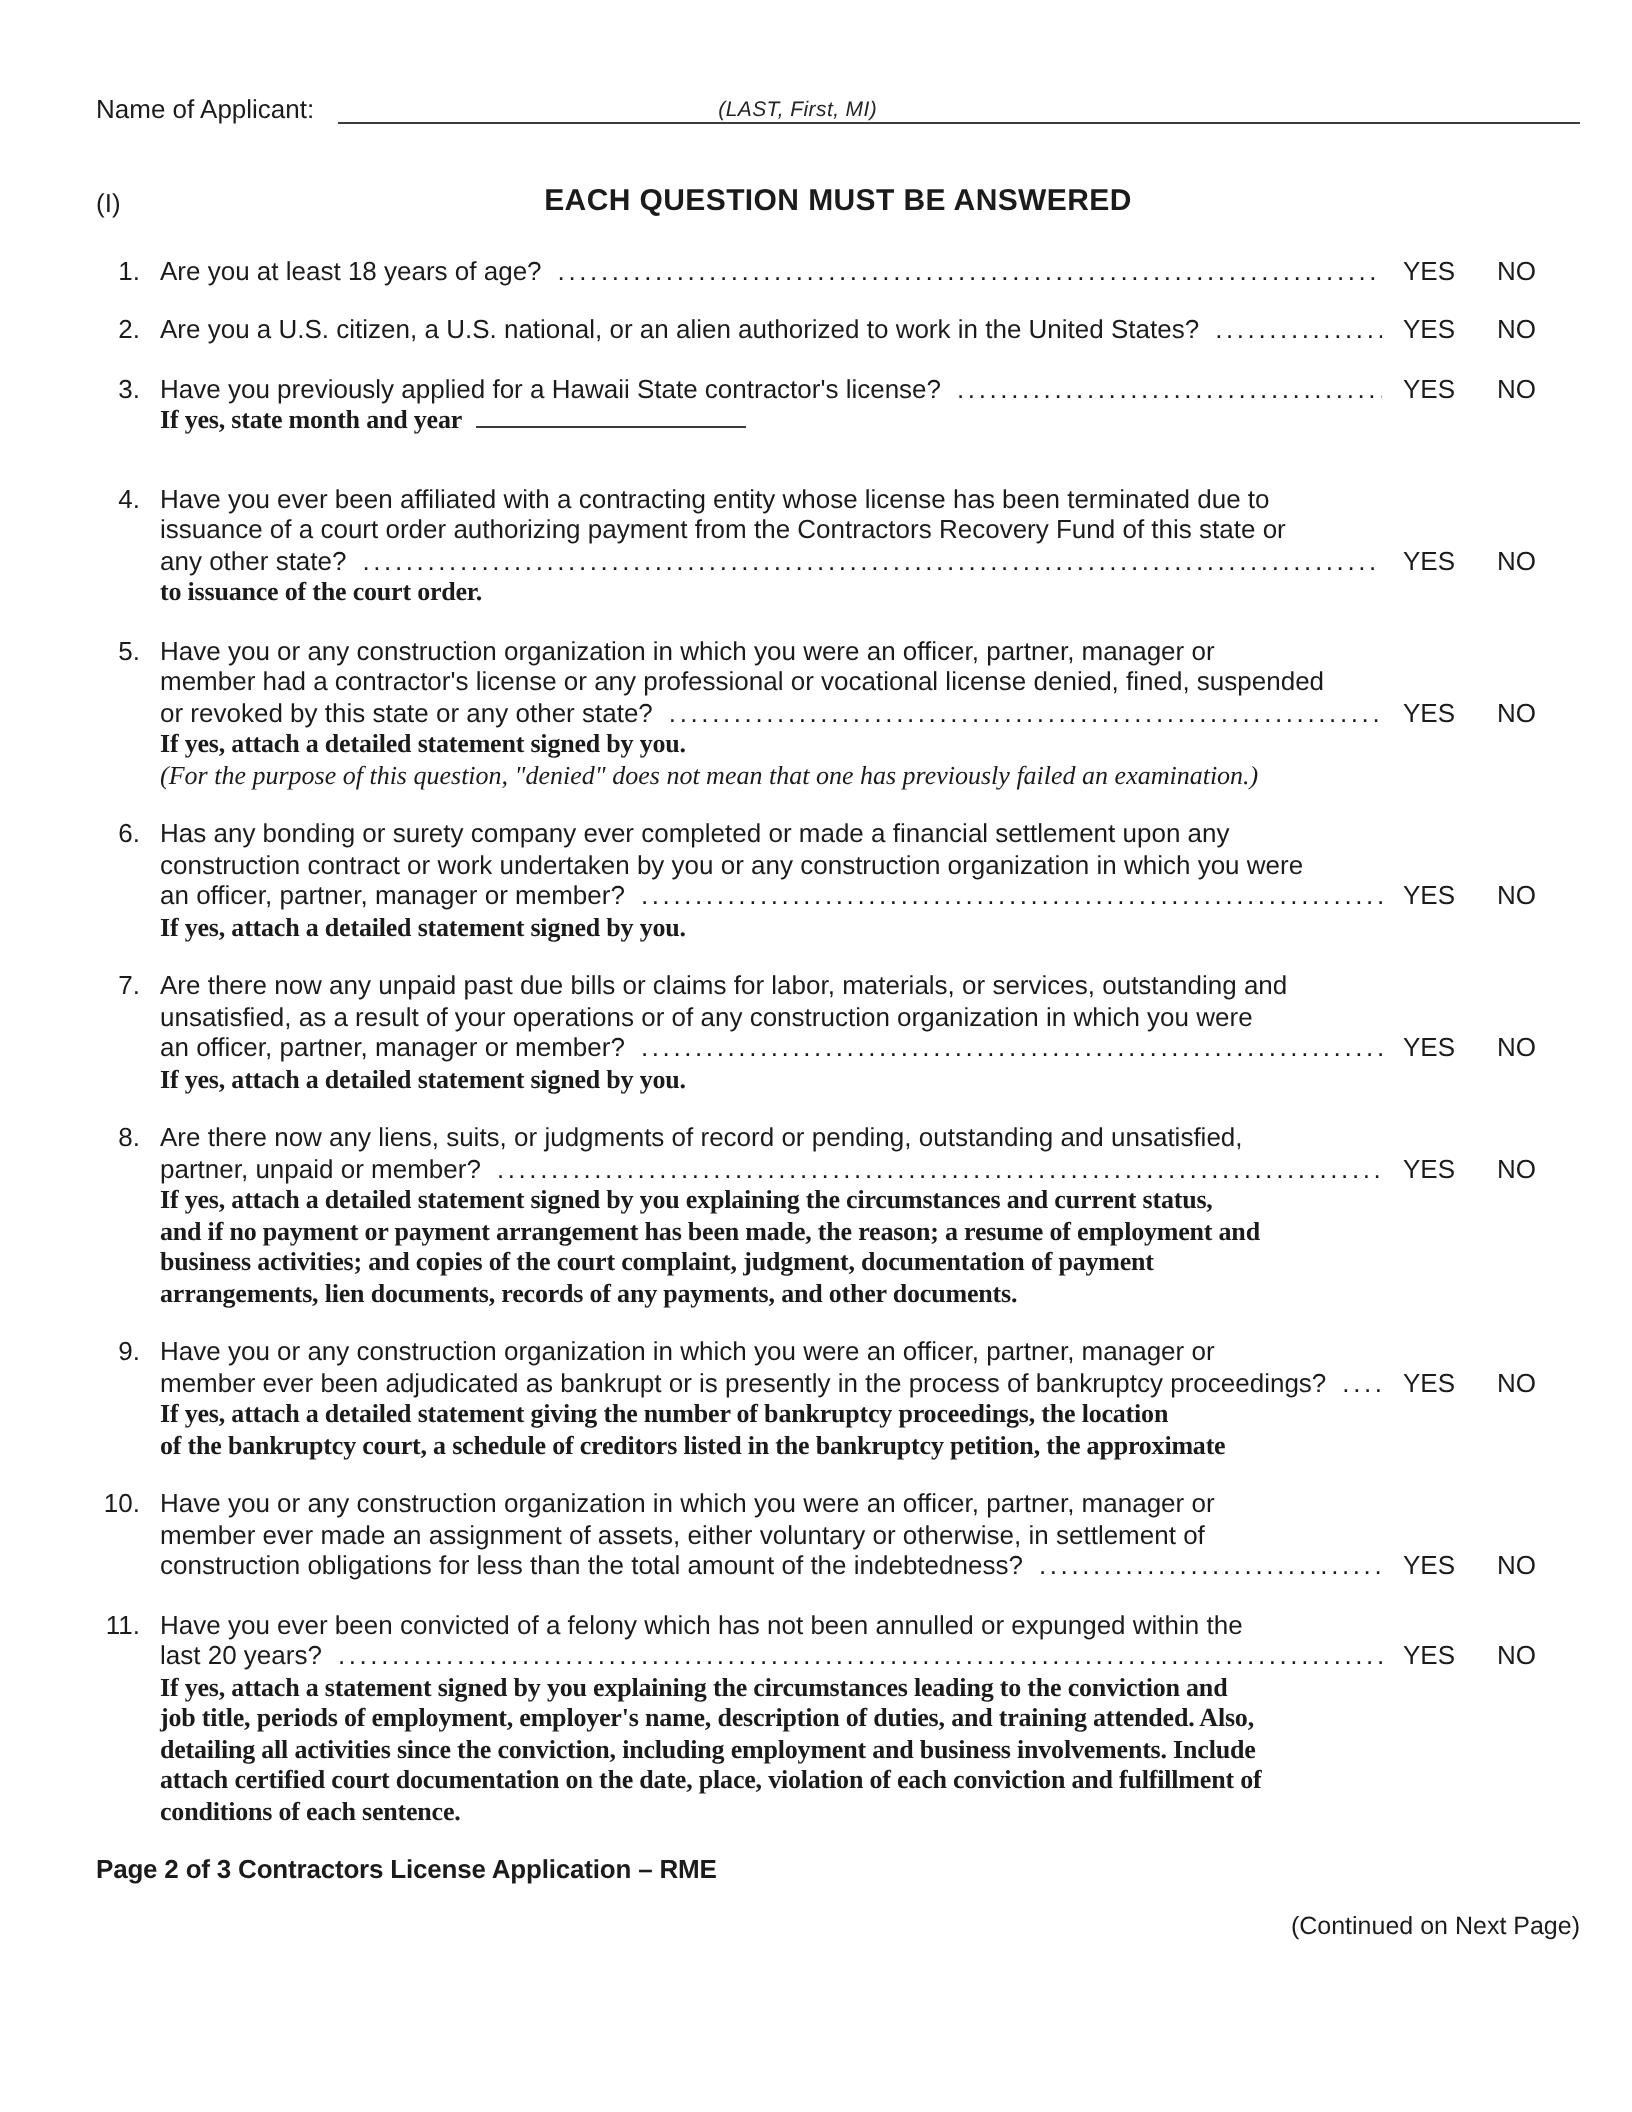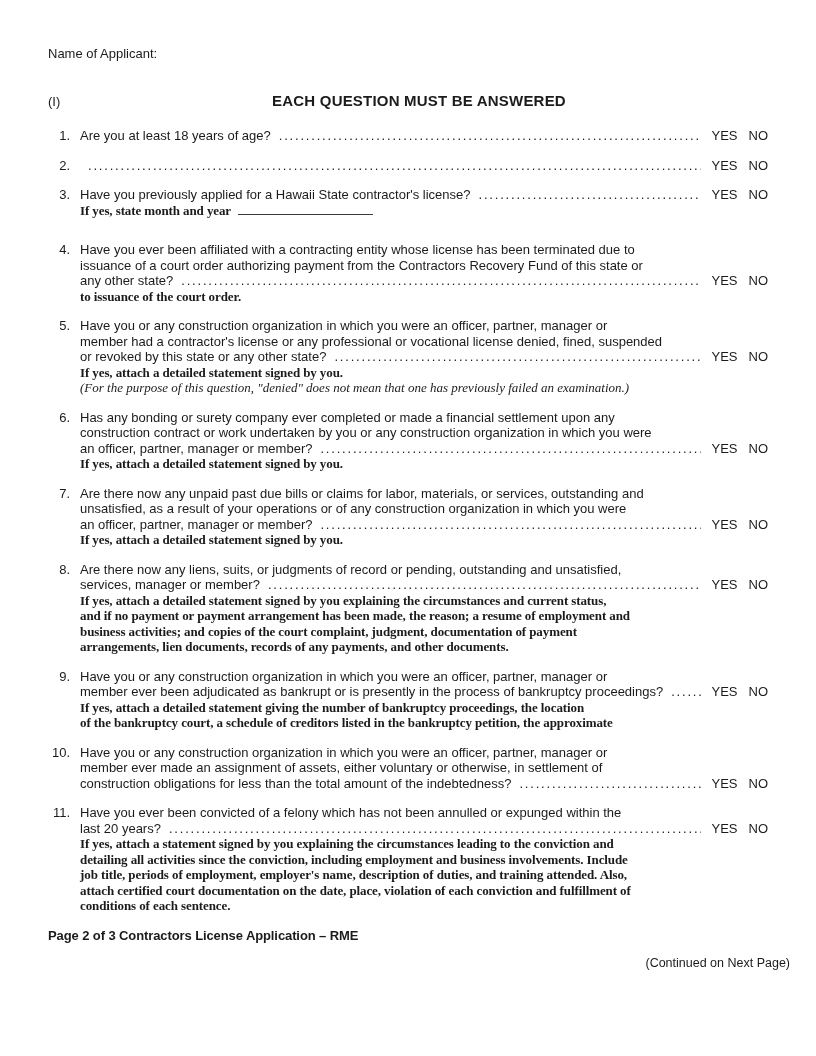--- a/index.html
+++ b/index.html
@@ -24,35 +24,38 @@
   .q.gap-lg{margin-bottom:24px;}
   .qnum{width:22px;flex:none;text-align:right;padding-right:10px;}
   .qbody{flex:1;min-width:0;}
   .qtextline{white-space:nowrap;}
   .qline{display:flex;align-items:baseline;padding-right:22px;}
   .qtext{flex:none;white-space:nowrap;text-align:center;}
   .dots{flex:1;min-width:0;overflow:hidden;white-space:nowrap;margin-left:8px;letter-spacing:1.8px;color:#1b1b1b;}
   .dots::after{content:"................................................................................................................................................................................";}
   .ans{flex:none;}
   .ans-yes{margin-left:10px;}
-  .ans-no{margin-left:11px;text-align:center;}
+  .ans-no{margin-left:21px;text-align:center;}
   .note{font-weight:bold;white-space:nowrap;letter-spacing:-0.1px;font-family:Liberation Serif, serif;}
   .note.italic{font-weight:normal;font-style:italic;letter-spacing:0;}
   .month-line{display:inline-block;width:135px;border-bottom:1.5px solid #3c3c3c;height:11px;margin-left:7px;}
   
   .footer{margin-top:4px;font-weight:bold;letter-spacing:-0.1px;}
   .continued{margin-top:13px;text-align:right;font-size:12.5px;}
 </style>
 </head>
 <body>
 
 <div class="page">
 
   <div class="name-row">
     <span class="name-label">Name of Applicant:</span>
+    <span class="name-line-wrap">
+      <span class="name-hint">(LAST, First, MI)</span>
+    </span>
   </div>
 
   <div class="title-row">
     <span class="section-label">(I)</span>
     <span class="title">EACH QUESTION MUST BE ANSWERED</span>
   </div>
 
   <div class="questions">
       <div class="q">
     <div class="qnum">1.</div>
@@ -62,20 +65,21 @@
         <span class="dots"></span>
         <span class="ans ans-yes">YES</span>
         <span class="ans ans-no">NO</span>
       </div>
     </div>
   </div>
       <div class="q">
     <div class="qnum">2.</div>
     <div class="qbody">
       <div class="qline">
+        <span class="qtext">Are you a U.S. citizen, a U.S. national, or an alien authorized to work in the United States?</span>
         <span class="dots"></span>
         <span class="ans ans-yes">YES</span>
         <span class="ans ans-no">NO</span>
       </div>
     </div>
   </div>
       <div class="q gap-lg">
     <div class="qnum">3.</div>
     <div class="qbody">
       <div class="qline">
@@ -142,21 +146,21 @@
         <span class="ans ans-no">NO</span>
       </div>
     <div class="note">If yes, attach a detailed statement signed by you.</div>
         </div>
   </div>
       <div class="q">
     <div class="qnum">8.</div>
     <div class="qbody">
       <div class="qtextline">Are there now any liens, suits, or judgments of record or pending, outstanding and unsatisfied,</div>
           <div class="qline">
-        <span class="qtext">services, manager or member?</span>
+        <span class="qtext">partner, unpaid or member?</span>
         <span class="dots"></span>
         <span class="ans ans-yes">YES</span>
         <span class="ans ans-no">NO</span>
       </div>
     <div class="note">If yes, attach a detailed statement signed by you explaining the circumstances and current status,</div>
           <div class="note">and if no payment or payment arrangement has been made, the reason; a resume of employment and</div>
           <div class="note">business activities; and copies of the court complaint, judgment, documentation of payment</div>
           <div class="note">arrangements, lien documents, records of any payments, and other documents.</div>
         </div>
   </div>
@@ -191,22 +195,22 @@
     <div class="qnum">11.</div>
     <div class="qbody">
       <div class="qtextline">Have you ever been convicted of a felony which has not been annulled or expunged within the</div>
           <div class="qline">
         <span class="qtext">last 20 years?</span>
         <span class="dots"></span>
         <span class="ans ans-yes">YES</span>
         <span class="ans ans-no">NO</span>
       </div>
     <div class="note">If yes, attach a statement signed by you explaining the circumstances leading to the conviction and</div>
+          <div class="note">job title, periods of employment, employer's name, description of duties, and training attended. Also,</div>
           <div class="note">detailing all activities since the conviction, including employment and business involvements. Include</div>
-          <div class="note">job title, periods of employment, employer's name, description of duties, and training attended. Also,</div>
           <div class="note">attach certified court documentation on the date, place, violation of each conviction and fulfillment of</div>
           <div class="note">conditions of each sentence.</div>
         </div>
   </div>
     </div>
 
   <div class="footer">Page 2 of 3 Contractors License Application – RME</div>
   <div class="continued">(Continued on Next Page)</div>
 </div>
 

